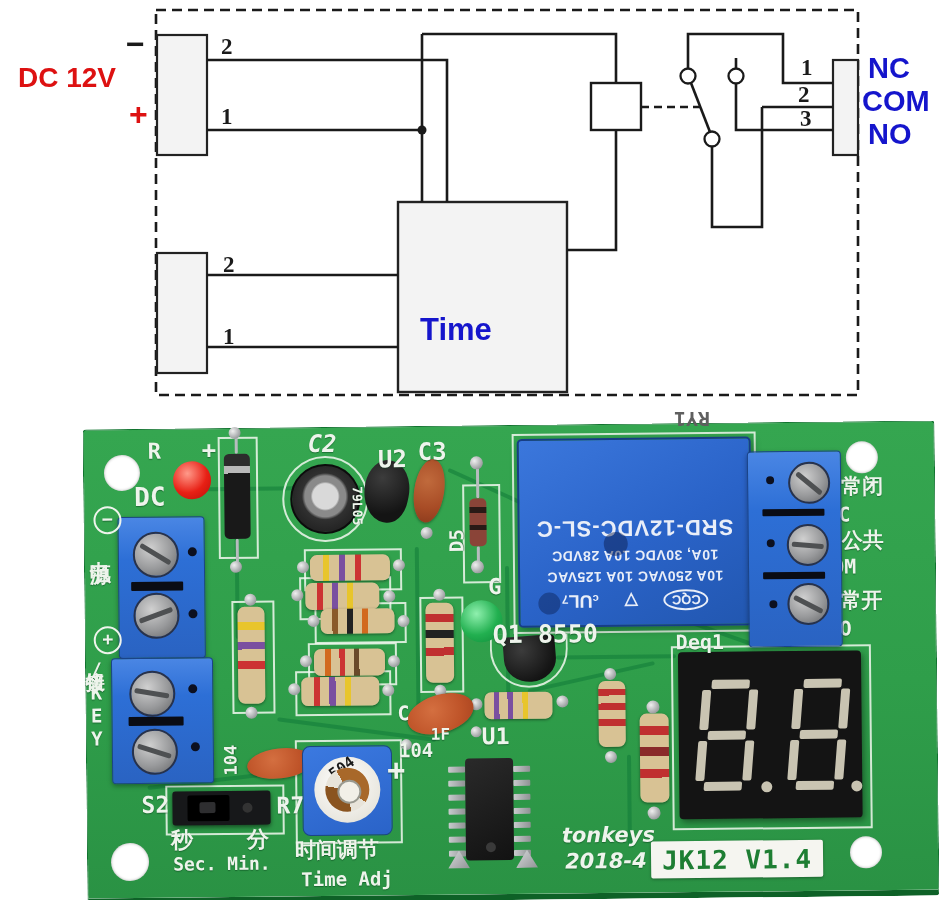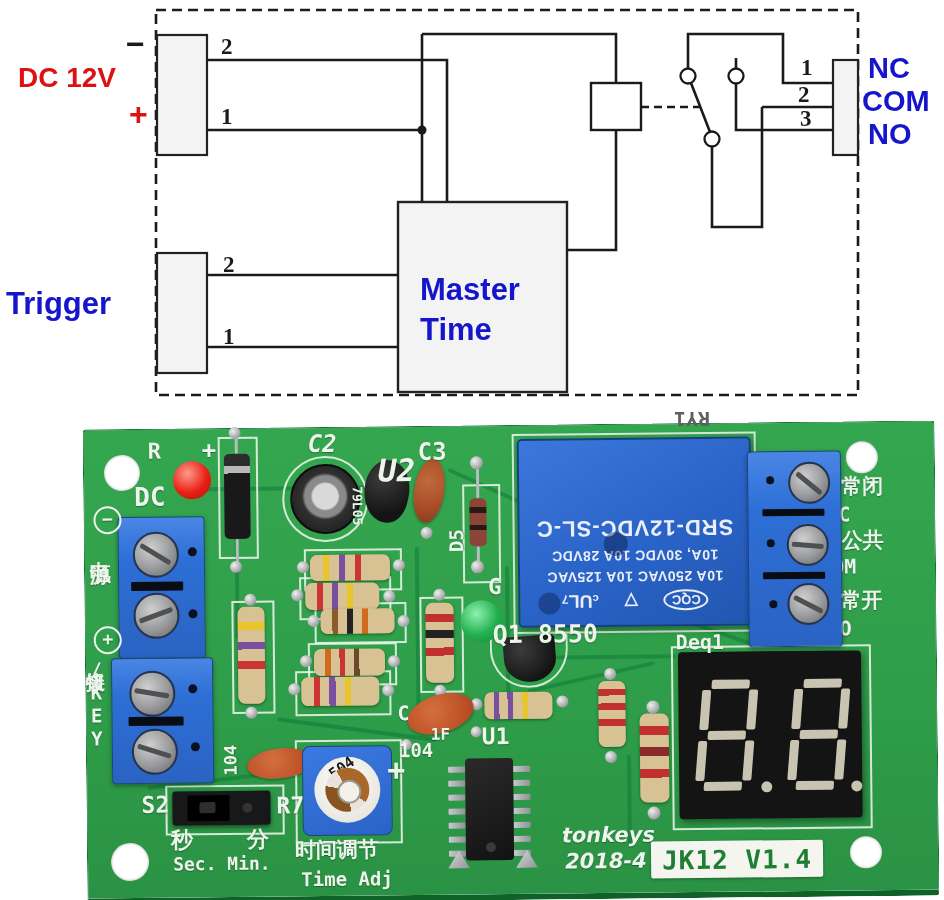--- a/index.html
+++ b/index.html
@@ -129,24 +129,22 @@
         <circle cx="688" cy="76" r="7.5"></circle>
         <circle cx="736" cy="76" r="7.5"></circle>
         <circle cx="712" cy="139" r="7.5"></circle>
       </g>
     </svg>
     <span class="sch-label lbl-red" style="left:18px;top:62px;font-size:28px;">DC 12V</span>
     <span class="sch-label lbl-black" style="left:126px;top:26px;font-size:32px;">−</span>
     <span class="sch-label lbl-red" style="left:129px;top:96px;font-size:32px;">+</span>
     <span class="pin-num" style="left:221px;top:34px;">2</span>
     <span class="pin-num" style="left:221px;top:104px;">1</span>
-    <span class="sch-label lbl-blue" style="left:6px;top:286px;font-size:31px;">Trigger</span>
     <span class="pin-num" style="left:223px;top:252px;">2</span>
     <span class="pin-num" style="left:223px;top:324px;">1</span>
-    <span class="sch-label lbl-blue" style="left:420px;top:272px;font-size:31px;">Master</span>
     <span class="sch-label lbl-blue" style="left:420px;top:312px;font-size:31px;">Time</span>
     <span class="pin-num" style="left:801px;top:55px;">1</span>
     <span class="pin-num" style="left:798px;top:82px;">2</span>
     <span class="pin-num" style="left:800px;top:106px;">3</span>
     <span class="sch-label lbl-blue" style="left:868px;top:52px;font-size:29px;">NC</span>
     <span class="sch-label lbl-blue" style="left:862px;top:85px;font-size:29px;">COM</span>
     <span class="sch-label lbl-blue" style="left:868px;top:118px;font-size:29px;">NO</span>
   </section>
 
   <span class="ry1">RY1</span>
@@ -224,21 +222,21 @@
     <div class="diode" style="left:140px;top:25px;width:26px;height:85px;background:linear-gradient(180deg,#2c2c2c 0 14%,#b9b9b9 14% 23%,#191919 23% 100%);"></div>
     <div class="lead" style="left:151px;top:4px;width:3px;height:21px;"></div>
     <div class="lead" style="left:151px;top:110px;width:3px;height:26px;"></div>
     <div class="joint" style="left:145px;top:-2px;width:12px;height:12px;"></div>
     <div class="joint" style="left:145px;top:132px;width:12px;height:12px;"></div>
 
     <div class="cap-elec" style="left:206px;top:36px;width:66px;height:66px;"></div>
     <span class="sk" style="left:224px;top:4px;font-size:24px;font-style:italic;">C2</span>
 
     <div class="to92" style="left:280px;top:33px;width:45px;height:62px;border-radius:46% 54% 42% 58%;transform:rotate(12deg);"></div>
-    <span class="sk" style="left:294px;top:28px;font-size:31px;font-style:italic;">U2</span>
+    <span class="sk" style="left:294px;top:20px;font-size:24px;">U2</span>
     <span class="sk" style="left:243px;top:82px;width:60px;font-size:13px;transform:rotate(90deg);">79L05</span>
 
     <div class="cap-orange" style="left:330px;top:32px;width:30px;height:64px;background:radial-gradient(circle at 40% 35%,#c06a3c,#a84c26 60%,#8a3a1c);transform:rotate(9deg);"></div>
     <span class="sk" style="left:334px;top:13px;font-size:24px;">C3</span>
     <div class="joint" style="left:336px;top:100px;width:12px;height:12px;"></div>
 
     <div class="diode" style="left:385px;top:72px;width:17px;height:48px;background:linear-gradient(180deg,#8a4438 0 18%,#2a1a16 18% 30%,#8a4438 30% 55%,#2a1a16 55% 66%,#8a4438 66% 100%);"></div>
     <div class="lead" style="left:392px;top:40px;width:3px;height:32px;"></div>
     <div class="lead" style="left:392px;top:120px;width:3px;height:18px;"></div>
     <div class="joint" style="left:386px;top:30px;width:13px;height:13px;"></div>

